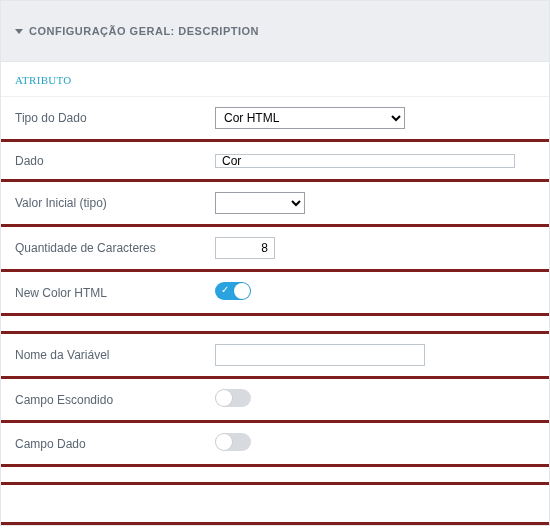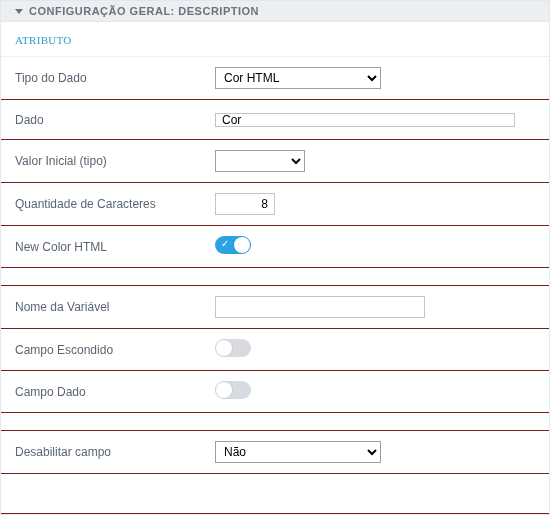--- a/index.html
+++ b/index.html
@@ -11,21 +11,21 @@
     width: 550px;
   }
   .panel {
     border: 1px solid #e3e6ea;
     border-top: none;
   }
   .panel-header {
     background: #eceef2;
     border-top: 1px solid #e3e6ea;
     border-bottom: 1px solid #e3e6ea;
-    padding: 4px 14px;
+    padding: 24px 14px;
     color: #6a737d;
     font-size: 11px;
     letter-spacing: 0.5px;
     font-weight: 600;
     display: flex;
     align-items: center;
     gap: 6px;
   }
   .panel-header .tri {
     width: 0; height: 0;
@@ -38,38 +38,38 @@
     display: flex;
     padding: 12px 14px 10px 14px;
     border-bottom: 1px solid #eef0f3;
   }
   .col-attr { width: 200px; color: #2aa3c5; font-size: 11px; letter-spacing: 0.3px; font-family: Liberation Serif, serif; }
   .col-val  { flex: 1; color: #2aa3c5; font-size: 11px; letter-spacing: 0.3px; }
   .row {
     display: flex;
     align-items: center;
     padding: 10px 14px;
-    border-bottom: 1px solid #7f1d1d;
+    border-bottom: 3px solid #7f1d1d;
     min-height: 40px;
     justify-content: space-between;
   }
   .row.spacer { min-height: 18px; padding: 0 14px; }
   .row-label {
     width: 200px;
     color: #5a6672;
     font-size: 12px;
   }
   .row-value {
     flex: 1;
     color: #333;
     font-size: 12px;
     font-weight: 500;
   }
   select.wide {
-    width: 166px;
+    width: 190px;
     height: 22px;
     border: 1px solid #9aa0a6;
     background: #fff;
     font-size: 12px;
     padding: 1px 4px;
   }
   select.narrow {
     width: 90px;
     height: 22px;
     border: 1px solid #9aa0a6;
@@ -204,27 +204,19 @@
 
   <div class="row">
     <div class="row-label">Campo Dado</div>
     <div class="row-value">
       <span class="toggle"><span class="knob"></span></span>
     </div>
   </div>
 
   <div class="row spacer"></div>
 
-  <div class="row">
-    <div class="row-label">Desabilitar campo</div>
-    <div class="row-value">
-      <select class="wide">
-        <option>Não</option>
-      </select>
-    </div>
-  </div>
 
   <div class="row">
     
     
   </div>
 
 </div>
 
 </body></html>

